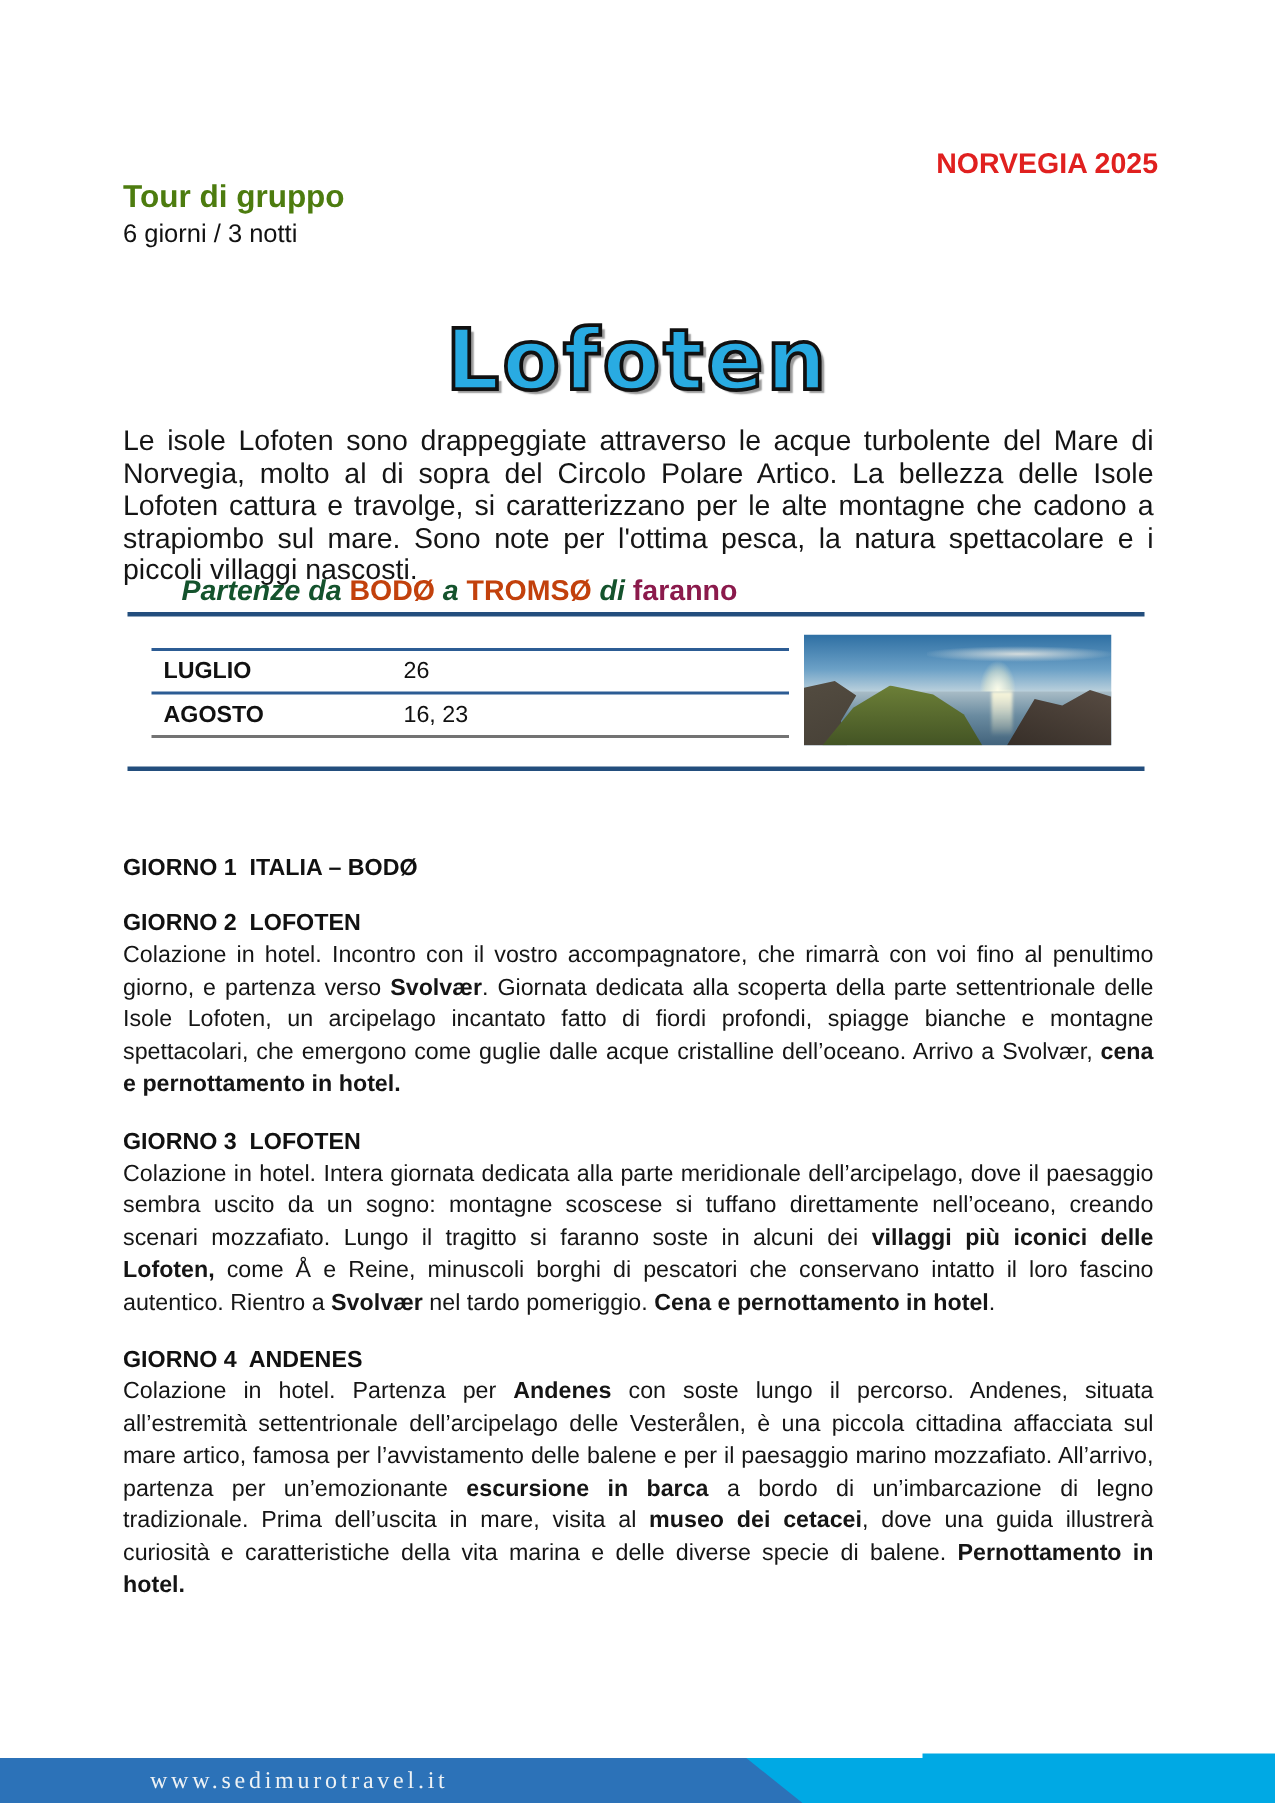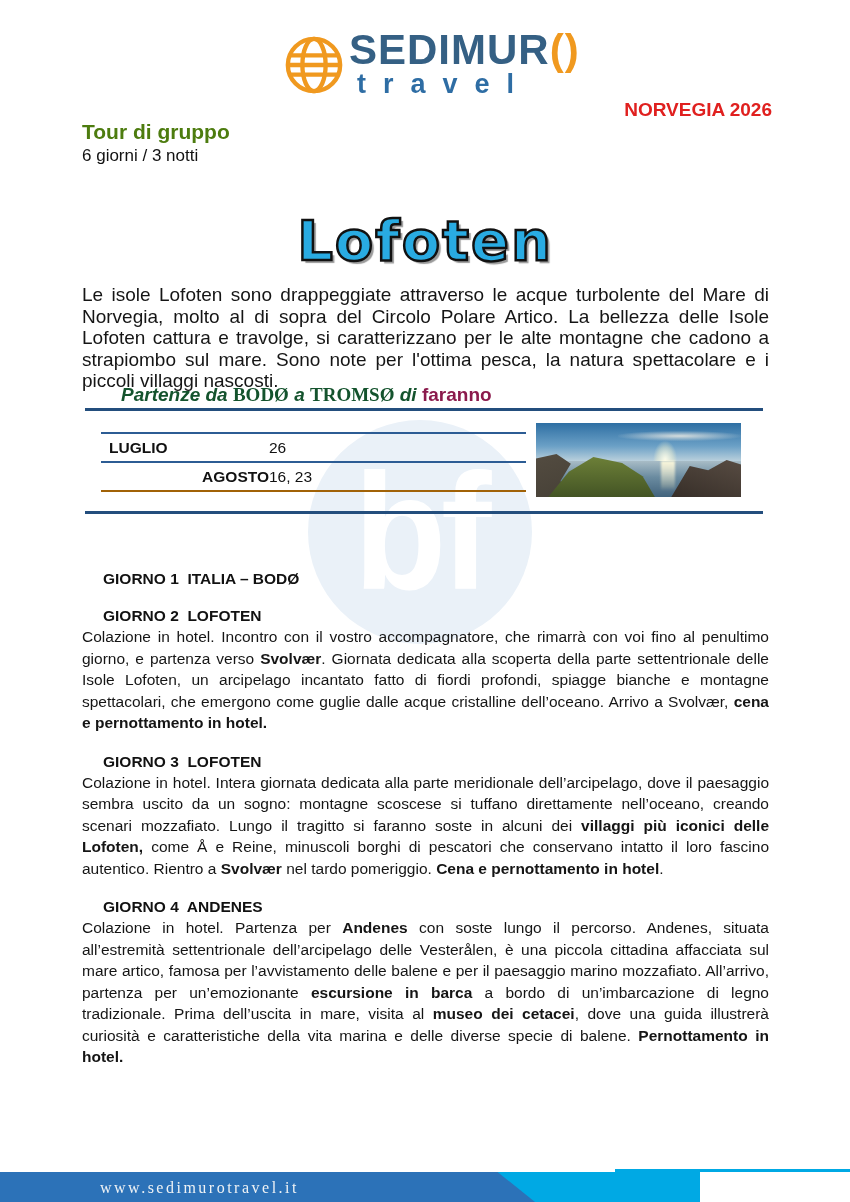--- a/index.html
+++ b/index.html
@@ -24,35 +24,35 @@
              font-family:"DejaVu Sans",sans-serif;font-size:56px;font-weight:800;
              color:#29abe2;-webkit-text-stroke:2.5px #111;letter-spacing:2px;
              text-shadow:3px 3px 1px #9a9a9a;}
 
   
   .intro{position:absolute;left:82px;top:284px;width:687px;font-size:19px;line-height:21.5px;
          text-align:justify;color:#151515;}
 
   
   .dep-heading{position:absolute;left:121px;top:384px;font-size:19px;font-weight:bold;color:#111;}
-  .c-blue{color:#14532d;font-family:Liberation Serif, serif;} .c-maroon{color:#8b1a4c;} .c-black{color:#14532d;font-style:italic;}
+  .c-blue{color:#c2410c;} .c-maroon{color:#8b1a4c;} .c-black{color:#14532d;font-style:italic;}
   .rule{position:absolute;background:#234e7d;}
   .rule-dep{left:85px;top:408px;width:678px;height:2.5px;}
   .rule-long{left:85px;top:511px;width:678px;height:3px;}
 
   
   .watermark{position:absolute;left:308px;top:420px;width:224px;height:224px;border-radius:50%;
              background:#eaf1f8;display:flex;align-items:center;justify-content:center;z-index:0;}
   .watermark span{font-size:165px;font-weight:bold;color:#ffffff;letter-spacing:-6px;
                   transform:scaleX(.92);line-height:1;}
 
   
   .dep-table{position:absolute;left:85px;top:432px;width:425px;z-index:1;margin-left:16px;}
   .dep-row{display:flex;border-top:2px solid #2c5c94;height:27px;align-items:center;}
-  .dep-row:last-child{border-bottom:2px solid #a16207;text-align:right;}
+  .dep-row:last-child{border-bottom:2px solid #737373;}
   .dep-month{width:160px;padding-left:8px;font-weight:bold;font-size:15.5px;}
   .dep-dates{font-size:15.5px;}
 
   
   .photo{position:absolute;left:536px;top:423px;width:205px;height:74px;overflow:hidden;z-index:1;}
   .ph-sky{position:absolute;inset:0;height:42px;
     background:
       radial-gradient(ellipse 16px 26px at 63% 88%, rgba(255,255,235,.95), rgba(255,250,210,.4) 50%, transparent 75%),
       linear-gradient(180deg,#2e6fa3 0%,#6ba0c6 55%,#cfdde2 100%);}
   .ph-cloud{position:absolute;left:40%;top:6px;width:60%;height:14px;
@@ -65,66 +65,48 @@
   .ph-cliff-left{position:absolute;inset:0;background:linear-gradient(160deg,#5a5246,#39342c);
     clip-path:polygon(0 48%,10% 42%,17% 55%,12% 78%,14% 100%,0 100%);}
   .ph-grass{position:absolute;inset:0;background:linear-gradient(180deg,#93a352 0%,#6d8038 45%,#435424 100%);
     clip-path:polygon(6% 100%,16% 66%,28% 46%,42% 54%,52% 72%,58% 100%);}
   .ph-rock-right{position:absolute;inset:0;background:linear-gradient(200deg,#6b5d52,#342c26 70%);
     clip-path:polygon(66% 100%,75% 58%,84% 64%,93% 50%,100% 56%,100% 100%);}
 
   
   .itinerary{position:absolute;left:82px;top:570px;width:687px;z-index:1;}
   .day{margin-bottom:19px;}
-  .day-heading{font-size:15.5px;font-weight:bold;white-space:pre-wrap;margin-bottom:1px;margin-left:21px;}
+  .day-heading{font-size:15.5px;font-weight:bold;white-space:pre-wrap;margin-bottom:1px;}
   .day-body{font-size:15.5px;line-height:21.5px;text-align:justify;color:#151515;}
 
   
-  .footer{position:absolute;left:0;bottom:0;width:700px;height:30px;background:#00a9e4;}
+  .footer{position:absolute;left:0;bottom:0;width:850px;height:30px;background:#00a9e4;}
   .footer-step{position:absolute;left:615px;bottom:30px;width:235px;height:3px;background:#00a9e4;}
   .footer-dark{position:absolute;left:0;bottom:0;width:535px;height:30px;background:#2c72b8;
                clip-path:polygon(0 0,93% 0,100% 100%,0 100%);}
   .footer-url{position:absolute;left:100px;bottom:5px;color:#eef2f5;
               font-family:"Liberation Serif",serif;font-size:16px;letter-spacing:2.5px;z-index:2;}
 </style>
 </head>
 <body>
 
 <div class="page">
 
-  <div class="logo">
-    <svg class="globe" viewBox="0 0 64 64">
-      <g fill="none" stroke="#f0991f" stroke-width="4.5">
-        <circle cx="32" cy="32" r="27"></circle>
-        <ellipse cx="32" cy="32" rx="12" ry="27"></ellipse>
-        <line x1="7" y1="22" x2="57" y2="22"></line>
-        <line x1="5" y1="32" x2="59" y2="32"></line>
-        <line x1="7" y1="42" x2="57" y2="42"></line>
-      </g>
-    </svg>
-    <div class="brand-text">
-      <div class="brand-main"><span>SEDIMUR</span><span class="paren">()</span></div>
-      <div class="brand-sub">travel</div>
-    </div>
-  </div>
-  <div class="edition">NORVEGIA 2026</div>
+  <div class="edition">NORVEGIA 2025</div>
 
   <div class="tour-type">Tour di gruppo</div>
   <div class="tour-duration">6 giorni / 3 notti</div>
 
   <div class="big-title">Lofoten</div>
 
   <div class="intro">Le isole Lofoten sono drappeggiate attraverso le acque turbolente del Mare di Norvegia, molto al di sopra del Circolo Polare Artico. La bellezza delle Isole Lofoten cattura e travolge, si caratterizzano per le alte montagne che cadono a strapiombo sul mare. Sono note per l'ottima pesca, la natura spettacolare e i piccoli villaggi nascosti.</div>
 
   <div class="dep-heading"><span class="c-black">Partenze da </span><span class="c-blue">BODØ</span><span class="c-black"> a </span><span class="c-blue">TROMSØ</span><span class="c-black"> di </span><span class="c-maroon">faranno</span></div>
   <div class="rule rule-dep"></div>
 
-  <div class="watermark">
-    <span>bf</span>
-  </div>
 
   <div class="dep-table">
       <div class="dep-row">
         <div class="dep-month">LUGLIO</div>
         <div class="dep-dates">26</div>
       </div>
       <div class="dep-row">
         <div class="dep-month">AGOSTO</div>
         <div class="dep-dates">16, 23</div>
       </div>

